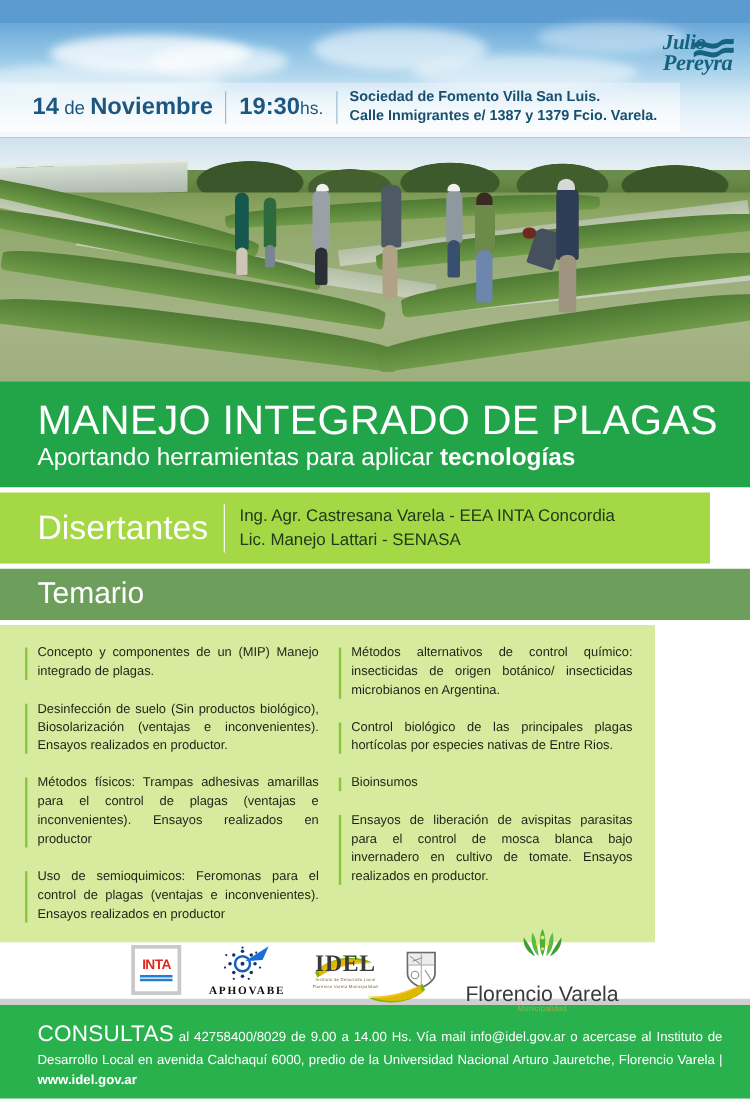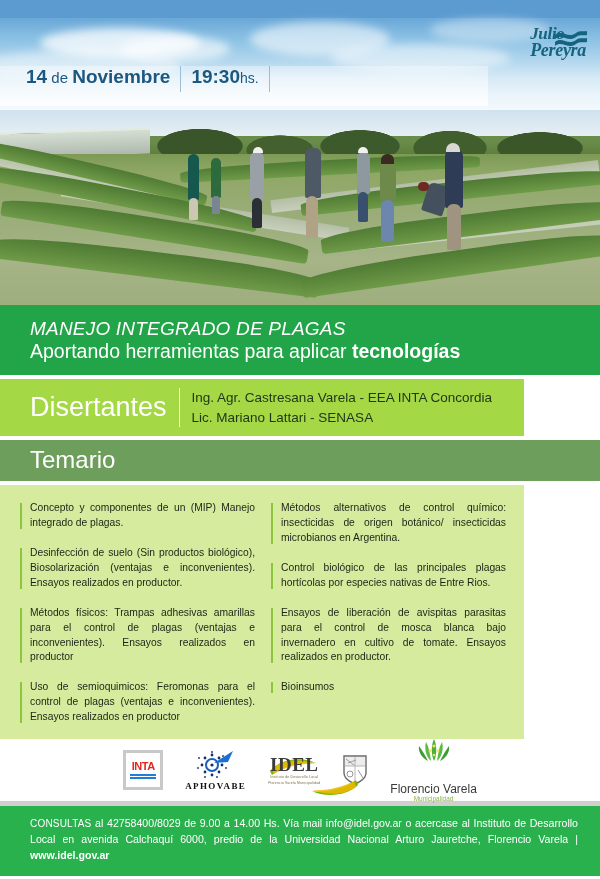--- a/index.html
+++ b/index.html
@@ -62,23 +62,23 @@
   .brand .b2 { font-size: 18px; }
   .brand-wave {
     position: absolute;
     right: -2px; top: 2px;
   }
 
   
   .datestrip {
     position: absolute;
     left: 0; top: 66px;
-    width: 488px; height: 40px;
+    width: 544px; height: 40px;
     display: flex;
-    align-items: flex-start;
+    align-items: center;
     z-index: 4;
     background: linear-gradient(to bottom, rgba(255,255,255,0.35), rgba(255,255,255,0.75));
   }
   .ds-date {
     padding-left: 26px;
     color: #1c5780;
     font-size: 19px;
     font-weight: bold;
     white-space: nowrap;
   }
@@ -153,39 +153,38 @@
   }
 
   
   .band-title {
     width: 600px;
     background: #22a548;
     padding: 14px 0 12px 30px;
     color: #ffffff;
   }
   .band-title h1 {
-    font-size: 19px;
+    font-size: 33px;
     font-weight: normal;
     letter-spacing: 0.2px;
     line-height: 1.05;
     white-space: nowrap;
-    font-style: italic;
   }
   .band-title h2 {
     font-size: 19.5px;
     font-weight: normal;
     margin-top: 1px;
     white-space: nowrap;
   }
   .band-title h2 b { font-weight: bold; }
 
   .gap-white { width: 600px; height: 4px; background: #ffffff; }
 
   .band-speakers {
-    width: 524px;
+    width: 568px;
     background: #a5d845;
     padding: 9px 0 9px 30px;
     display: flex;
     align-items: center;
   }
   .bs-label {
     color: #ffffff;
     font-size: 27px;
     font-weight: normal;
     white-space: nowrap;
@@ -239,21 +238,21 @@
     left: 2px; top: 2px;
     width: 2px;
     height: calc(100% - 4px);
     background: #8cc63e;
   }
   .topic:last-child { margin-bottom: 0; }
 
   
   .logos {
     width: 600px;
-    height: 62px;
+    height: 45px;
     background: #ffffff;
     display: flex;
     align-items: center;
     justify-content: center;
     gap: 22px;
   }
   .logo { display: flex; align-items: center; justify-content: center; }
 
   .logo-inta {
     width: 40px; height: 40px;
@@ -289,21 +288,21 @@
   }
   .logo-idel .idel-sub {
     font-size: 3.4px; color: #7a6a3a; line-height: 1.25;
     margin-top: 1px; letter-spacing: .2px;
   }
 
   .logo-shield { width: 26px; height: 32px; }
 
   .logo-fv { text-align: center; }
   .logo-fv .fv-name {
-    font-size: 12px; color: #3a3a3a; line-height: 1;
+    font-size: 17px; color: #3a3a3a; line-height: 1;
     margin-top: 20px;
   }
   .logo-fv .fv-sub {
     font-size: 6.5px; color: #8cb44a; line-height: 1; margin-top: 1px;
   }
 
   .sep-gray { width: 600px; height: 5px; background: #cfcfcf; }
 
   
   .footer {
@@ -311,21 +310,21 @@
     background: #29b14e;
     padding: 10px 22px 12px 30px;
     color: #ffffff;
   }
   .footer p {
     font-size: 10.6px;
     line-height: 1.5;
     text-align: justify;
   }
   .footer .big {
-    font-size: 10px;
+    font-size: 18px;
     letter-spacing: .2px;
   }
   .footer b { font-weight: bold; }
 </style>
 </head>
 <body>
 
 <div class="poster">
 
   <div class="hero">
@@ -348,20 +347,22 @@
     <div class="datestrip">
       <div class="ds-date">
         <span>14</span><span class="small"> de </span><span>Noviembre</span>
       </div>
       <div class="ds-sep"></div>
       <div class="ds-time">
         <span>19:30</span><span class="small">hs.</span>
       </div>
       <div class="ds-sep"></div>
       <div class="ds-place">
+        <div>Sociedad de Fomento Villa San Luis.</div>
+        <div>Calle Inmigrantes e/ 1387 y 1379 Fcio. Varela.</div>
       </div>
     </div>
   </div>
 
   <div class="photo">
     <div class="ph-sky"></div>
     <div class="ph-trees"></div>
     <div class="ph-greenhouse"></div>
     <div class="ph-field"></div>
 
@@ -406,21 +407,21 @@
     <h2><span>Aportando herramientas para aplicar </span><b>tecnologías</b></h2>
   </div>
 
   <div class="gap-white"></div>
 
   <div class="band-speakers">
     <div class="bs-label">Disertantes</div>
     <div class="bs-sep"></div>
     <div class="bs-names">
       <div>Ing. Agr. Castresana Varela - EEA INTA Concordia</div>
-      <div>Lic. Mariano Lattari - SENASA</div>
+      <div>Lic. Manejo Lattari - SENASA</div>
     </div>
   </div>
 
   <div class="gap-white"></div>
 
   <div class="band-agenda">
     <div class="ba-label">Temario</div>
   </div>
 
   <div class="gap-white"></div>
@@ -428,22 +429,22 @@
   <div class="content">
     <div class="col">
       <div class="topic">Concepto y componentes de un (MIP) Manejo integrado de plagas.</div>
       <div class="topic">Desinfección de suelo (Sin productos biológico), Biosolarización (ventajas e inconvenientes). Ensayos realizados en productor.</div>
       <div class="topic">Métodos físicos: Trampas adhesivas amarillas para el control de plagas (ventajas e inconvenientes). Ensayos realizados en productor</div>
       <div class="topic">Uso de semioquimicos: Feromonas para el control de plagas (ventajas e inconvenientes). Ensayos realizados en productor</div>
     </div>
     <div class="col">
       <div class="topic">Métodos alternativos de control químico: insecticidas de origen botánico/ insecticidas microbianos en Argentina.</div>
       <div class="topic">Control biológico de las principales plagas hortícolas por especies nativas de Entre Rios.</div>
+      <div class="topic">Bioinsumos</div>
       <div class="topic">Ensayos de liberación de avispitas parasitas para el control de mosca blanca bajo invernadero en cultivo de tomate. Ensayos realizados en productor.</div>
-      <div class="topic">Bioinsumos</div>
     </div>
   </div>
 
   <div class="logos">
 
     <div class="logo logo-inta">
       <div class="inner">
         <span class="txt">INTA</span>
         <span class="bar"></span>
         <span class="bar"></span>

